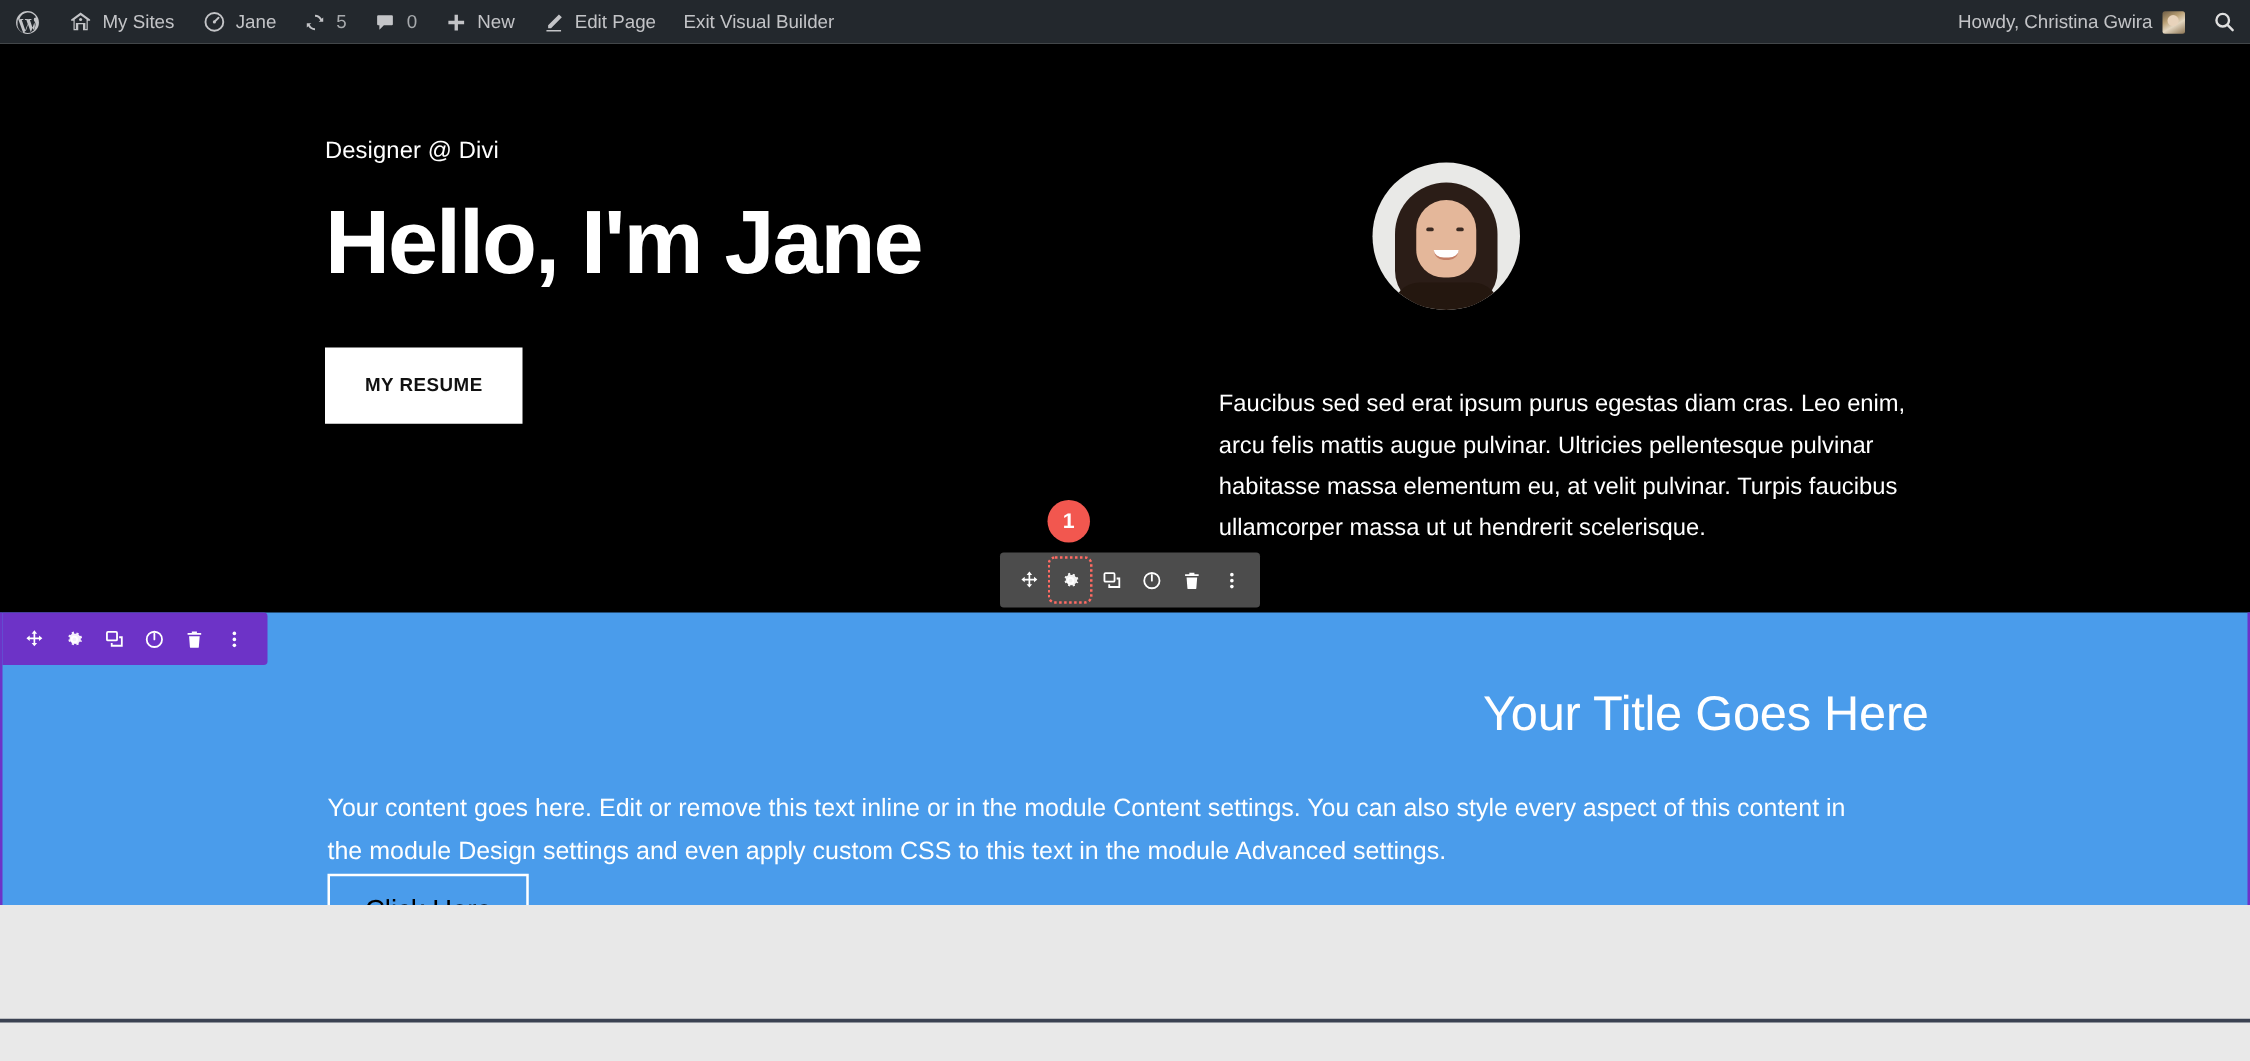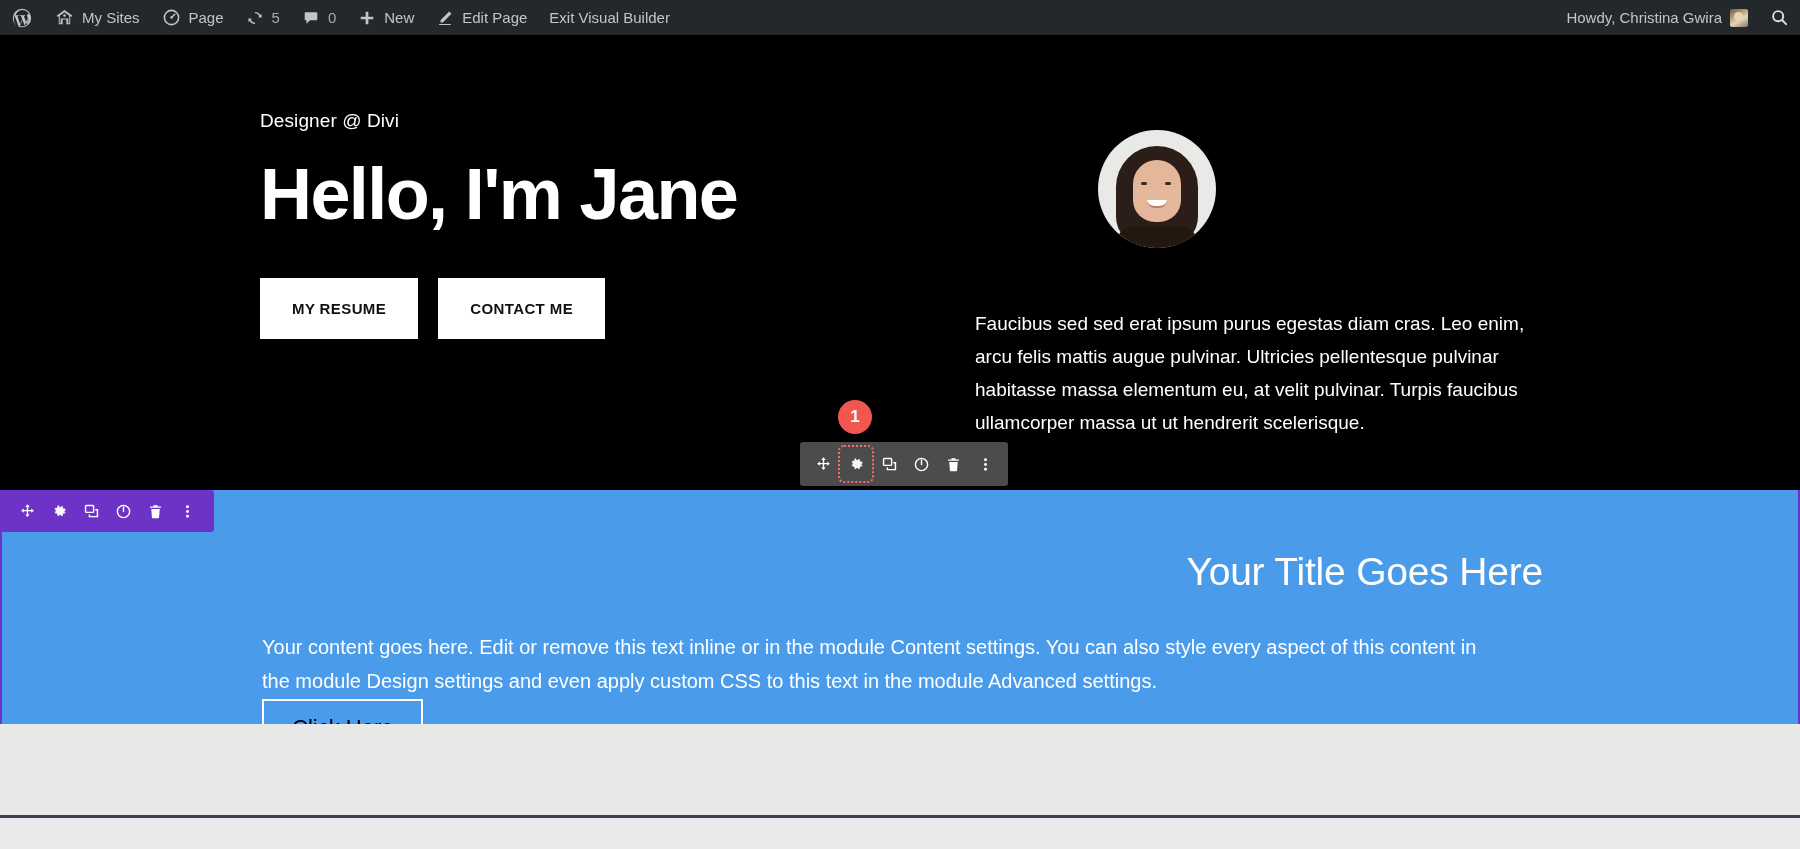--- a/index.html
+++ b/index.html
@@ -268,21 +268,21 @@
     </div>
 
     <div class="ab-item">
       <span class="ab-icon">
         <svg width="19" height="19" viewBox="0 0 20 20" fill="none" stroke="#c3c4c7" stroke-width="1.6">
           <circle cx="10" cy="10" r="7.5"></circle>
           <path d="M10 10 13.5 6.5" stroke-linecap="round"></path>
           <circle cx="10" cy="10" r="1.3" fill="#c3c4c7" stroke="none"></circle>
         </svg>
       </span>
-      <span>Page</span>
+      <span>Jane</span>
     </div>
 
     <div class="ab-item">
       <span class="ab-icon">
         <svg width="18" height="18" viewBox="0 0 20 20" fill="#c3c4c7">
           <path d="M10 3.2a6.8 6.8 0 0 1 5.9 3.4l1.4-1.1V9.4h-4.1l1.5-1.2A5.2 5.2 0 0 0 10 4.8Zm0 13.6a6.8 6.8 0 0 1-5.9-3.4l-1.4 1.1v-3.9h4.1L5.3 11.8A5.2 5.2 0 0 0 10 15.2Z"></path>
         </svg>
       </span>
       <span class="ab-count">5</span>
     </div>
@@ -336,21 +336,20 @@
 </div>
 
 <div id="canvas">
 
   <section id="hero">
     <div class="hero-col-left">
       <div class="hero-eyebrow">Designer @ Divi</div>
       <h1 class="hero-title">Hello, I'm Jane</h1>
       <div class="hero-btns">
         <button class="hero-btn">MY RESUME</button>
-        <button class="hero-btn">CONTACT ME</button>
       </div>
     </div>
 
     <div class="hero-col-right">
       <div class="hero-photo">
         <div class="photo-hair"></div>
         <div class="photo-face"></div>
         <div class="photo-eye l"></div>
         <div class="photo-eye r"></div>
         <div class="photo-smile"></div>

